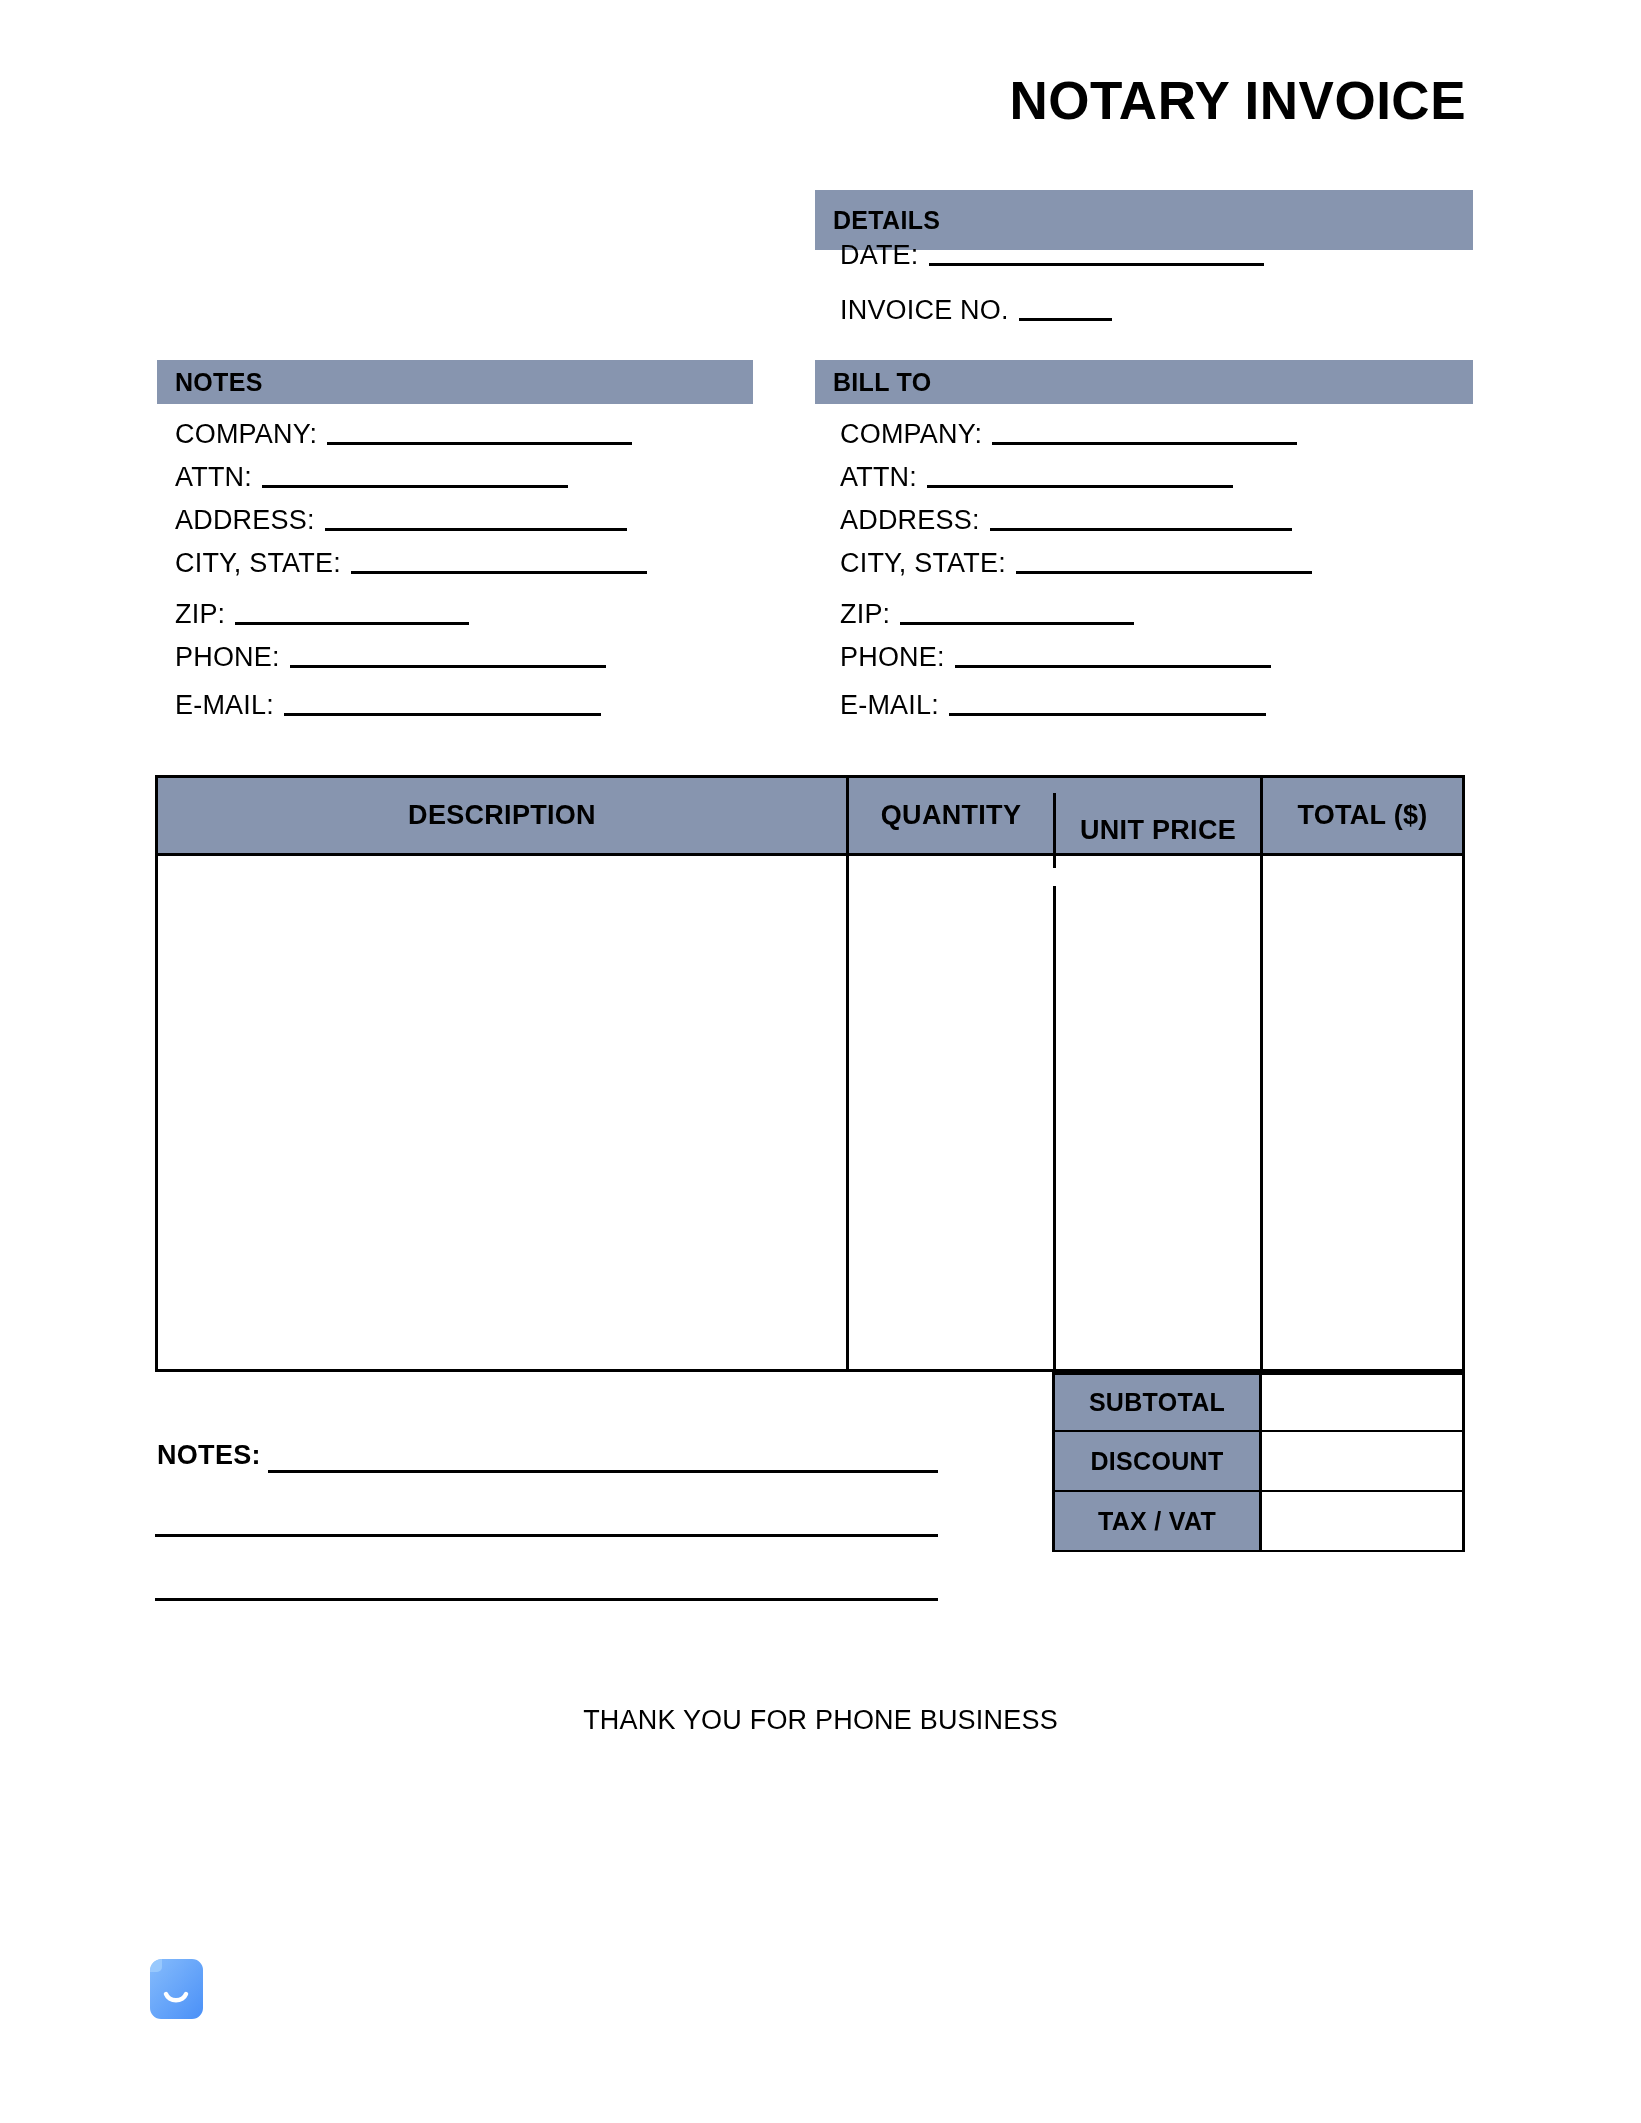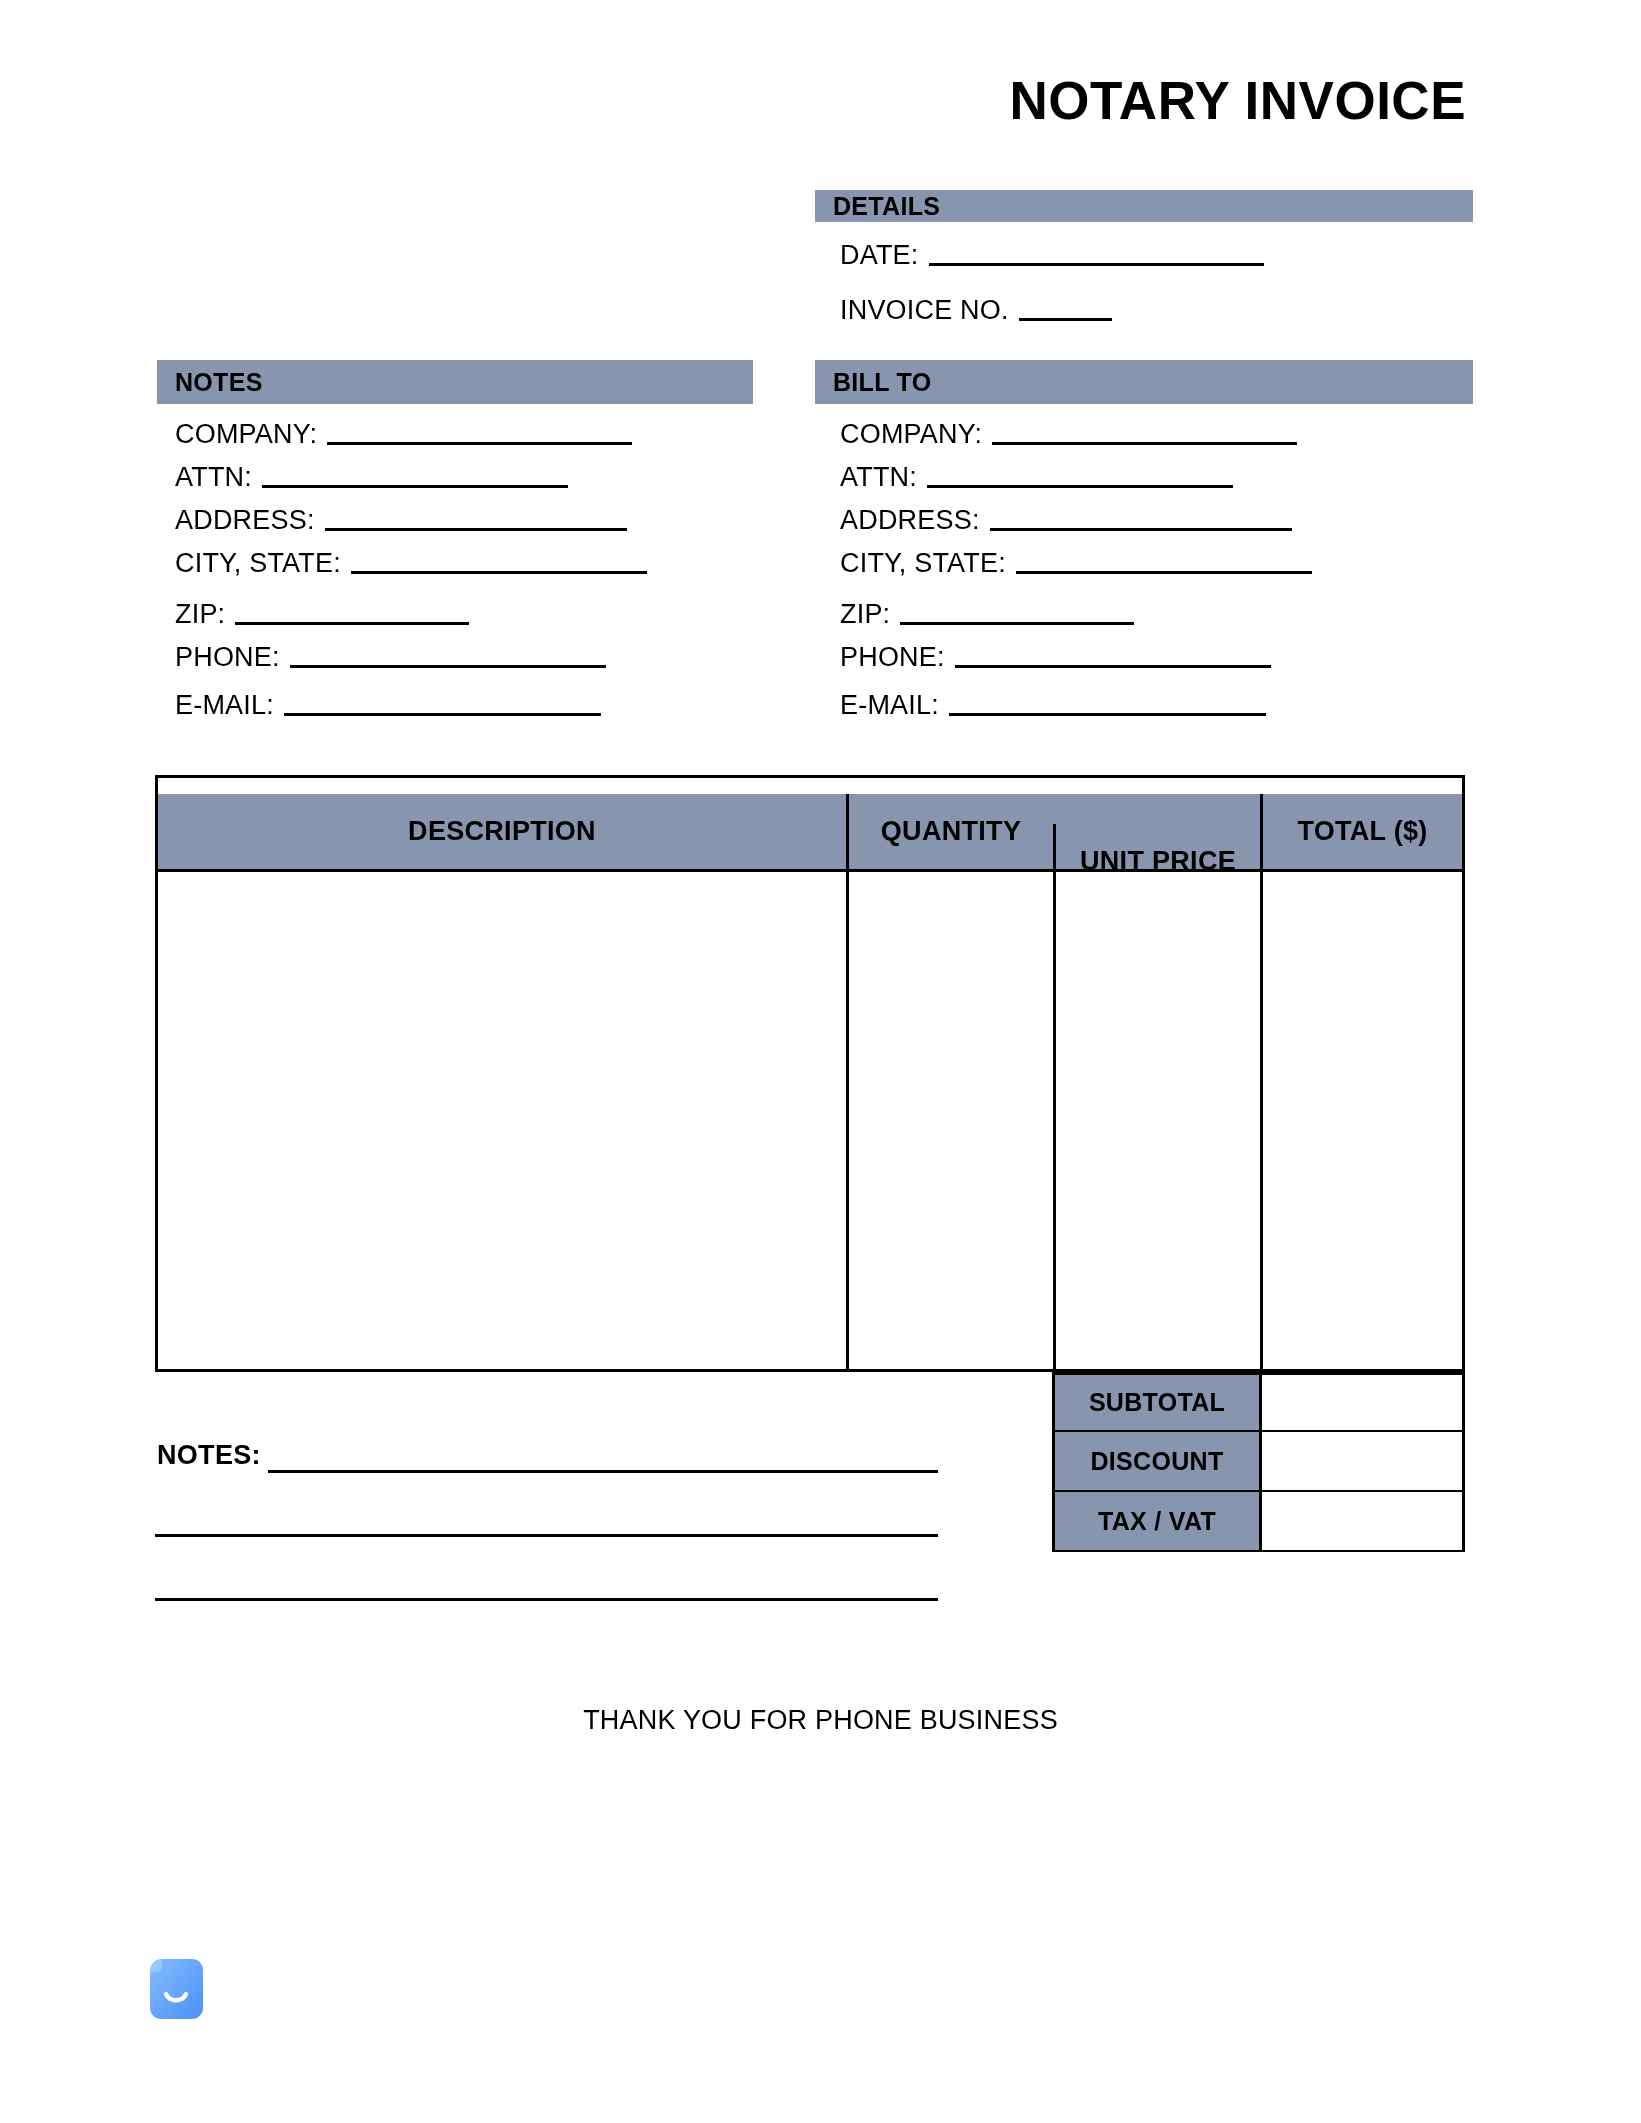--- a/index.html
+++ b/index.html
@@ -45,21 +45,21 @@
     box-sizing: border-box;
     padding-left: 18px;
   }
   .bar-label {
     font-size: 25px;
     font-weight: bold;
     letter-spacing: 0.3px;
     line-height: 1;
   }
 
-  #details-bar { left: 815px; top: 190px; width: 658px; height: 32px; }
+  #details-bar { left: 815px; top: 190px; width: 658px; height: 60px; }
   #from-bar    { left: 157px; top: 360px; width: katex; }
   #from-bar    { left: 157px; top: 360px; width: 596px; height: 44px; }
   #billto-bar  { left: 815px; top: 360px; width: 658px; height: 44px; }
 
   
   .field {
     position: absolute;
     display: flex;
     align-items: baseline;
     white-space: nowrap;
@@ -81,27 +81,28 @@
     position: absolute;
     left: 155px;
     top: 775px;
     width: 1310px;
     height: 597px;
     border: 3px solid #000;
     box-sizing: border-box;
   }
   #items-head {
     position: absolute;
-    left: 0; top: 16px;
+    left: 0; top: 0;
     width: 100%;
     height: 78px;
     display: flex;
     background: #8795af;
     box-sizing: border-box;
     border-bottom: 3px solid #000;
+    align-items: center;
   }
   #items-head .th {
     display: flex;
     align-items: center;
     justify-content: center;
     font-size: 27px;
     font-weight: bold;
     letter-spacing: 0.3px;
     box-sizing: border-box;
     height: 100%;

